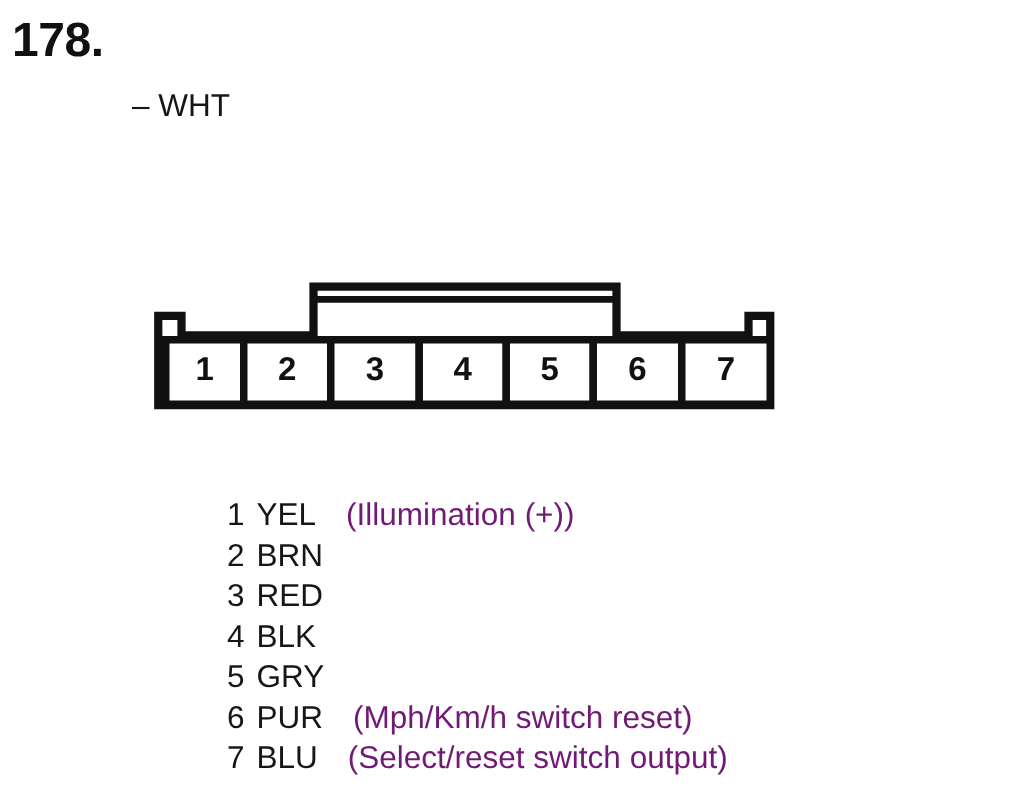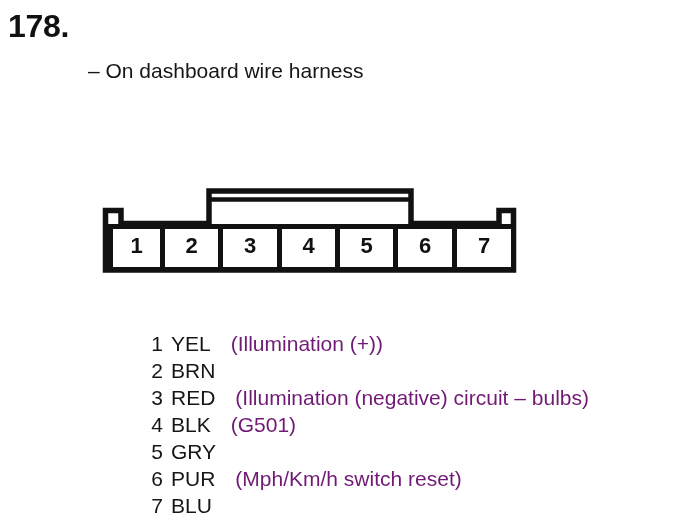--- a/index.html
+++ b/index.html
@@ -61,21 +61,21 @@
 </head>
 <body>
 
 <div class="page">
 
   <div class="title">
     <span class="title-num">178.</span>
   </div>
 
   <div class="notes">
-    <div>– On dashboard wire harness</div>
+    <div>– WHT</div>
   </div>
 
   <svg class="connector-svg" viewBox="0 0 430 95" xmlns="http://www.w3.org/2000/svg">
 
     <path d="M 10.5 87 L 10.5 27.5 L 26 27.5 L 26 40.5 L 114 40.5 L 114 8 L 316 8 L 316 40.5 L 404 40.5 L 404 27.5 L 418.5 27.5 L 418.5 87 Z" fill="#ffffff" stroke="#111111" stroke-width="5.5" stroke-linejoin="miter"></path>
 
     <line x1="114" y1="16.5" x2="316" y2="16.5" stroke="#111111" stroke-width="4.5"></line>
 
     <rect x="15.5" y="43.5" width="52" height="43" fill="#ffffff" stroke="#111111" stroke-width="5"></rect>
     <rect x="67.5" y="43.5" width="58" height="43" fill="#ffffff" stroke="#111111" stroke-width="5"></rect>
@@ -100,35 +100,34 @@
       <span class="pin-wire">YEL</span>
       <span class="pin-desc">(Illumination (+))</span>
     </div>
     <div class="pin-row">
       <span class="pin-num">2</span>
       <span class="pin-wire">BRN</span>
     </div>
     <div class="pin-row">
       <span class="pin-num">3</span>
       <span class="pin-wire">RED</span>
-      <span class="pin-desc">(Illumination (negative) circuit – bulbs)</span>
     </div>
     <div class="pin-row">
       <span class="pin-num">4</span>
       <span class="pin-wire">BLK</span>
-      <span class="pin-desc">(G501)</span>
     </div>
     <div class="pin-row">
       <span class="pin-num">5</span>
       <span class="pin-wire">GRY</span>
     </div>
     <div class="pin-row">
       <span class="pin-num">6</span>
       <span class="pin-wire">PUR</span>
       <span class="pin-desc">(Mph/Km/h switch reset)</span>
     </div>
     <div class="pin-row">
       <span class="pin-num">7</span>
       <span class="pin-wire">BLU</span>
+      <span class="pin-desc">(Select/reset switch output)</span>
     </div>
   </div>
 
 </div>
 
 </body></html>

